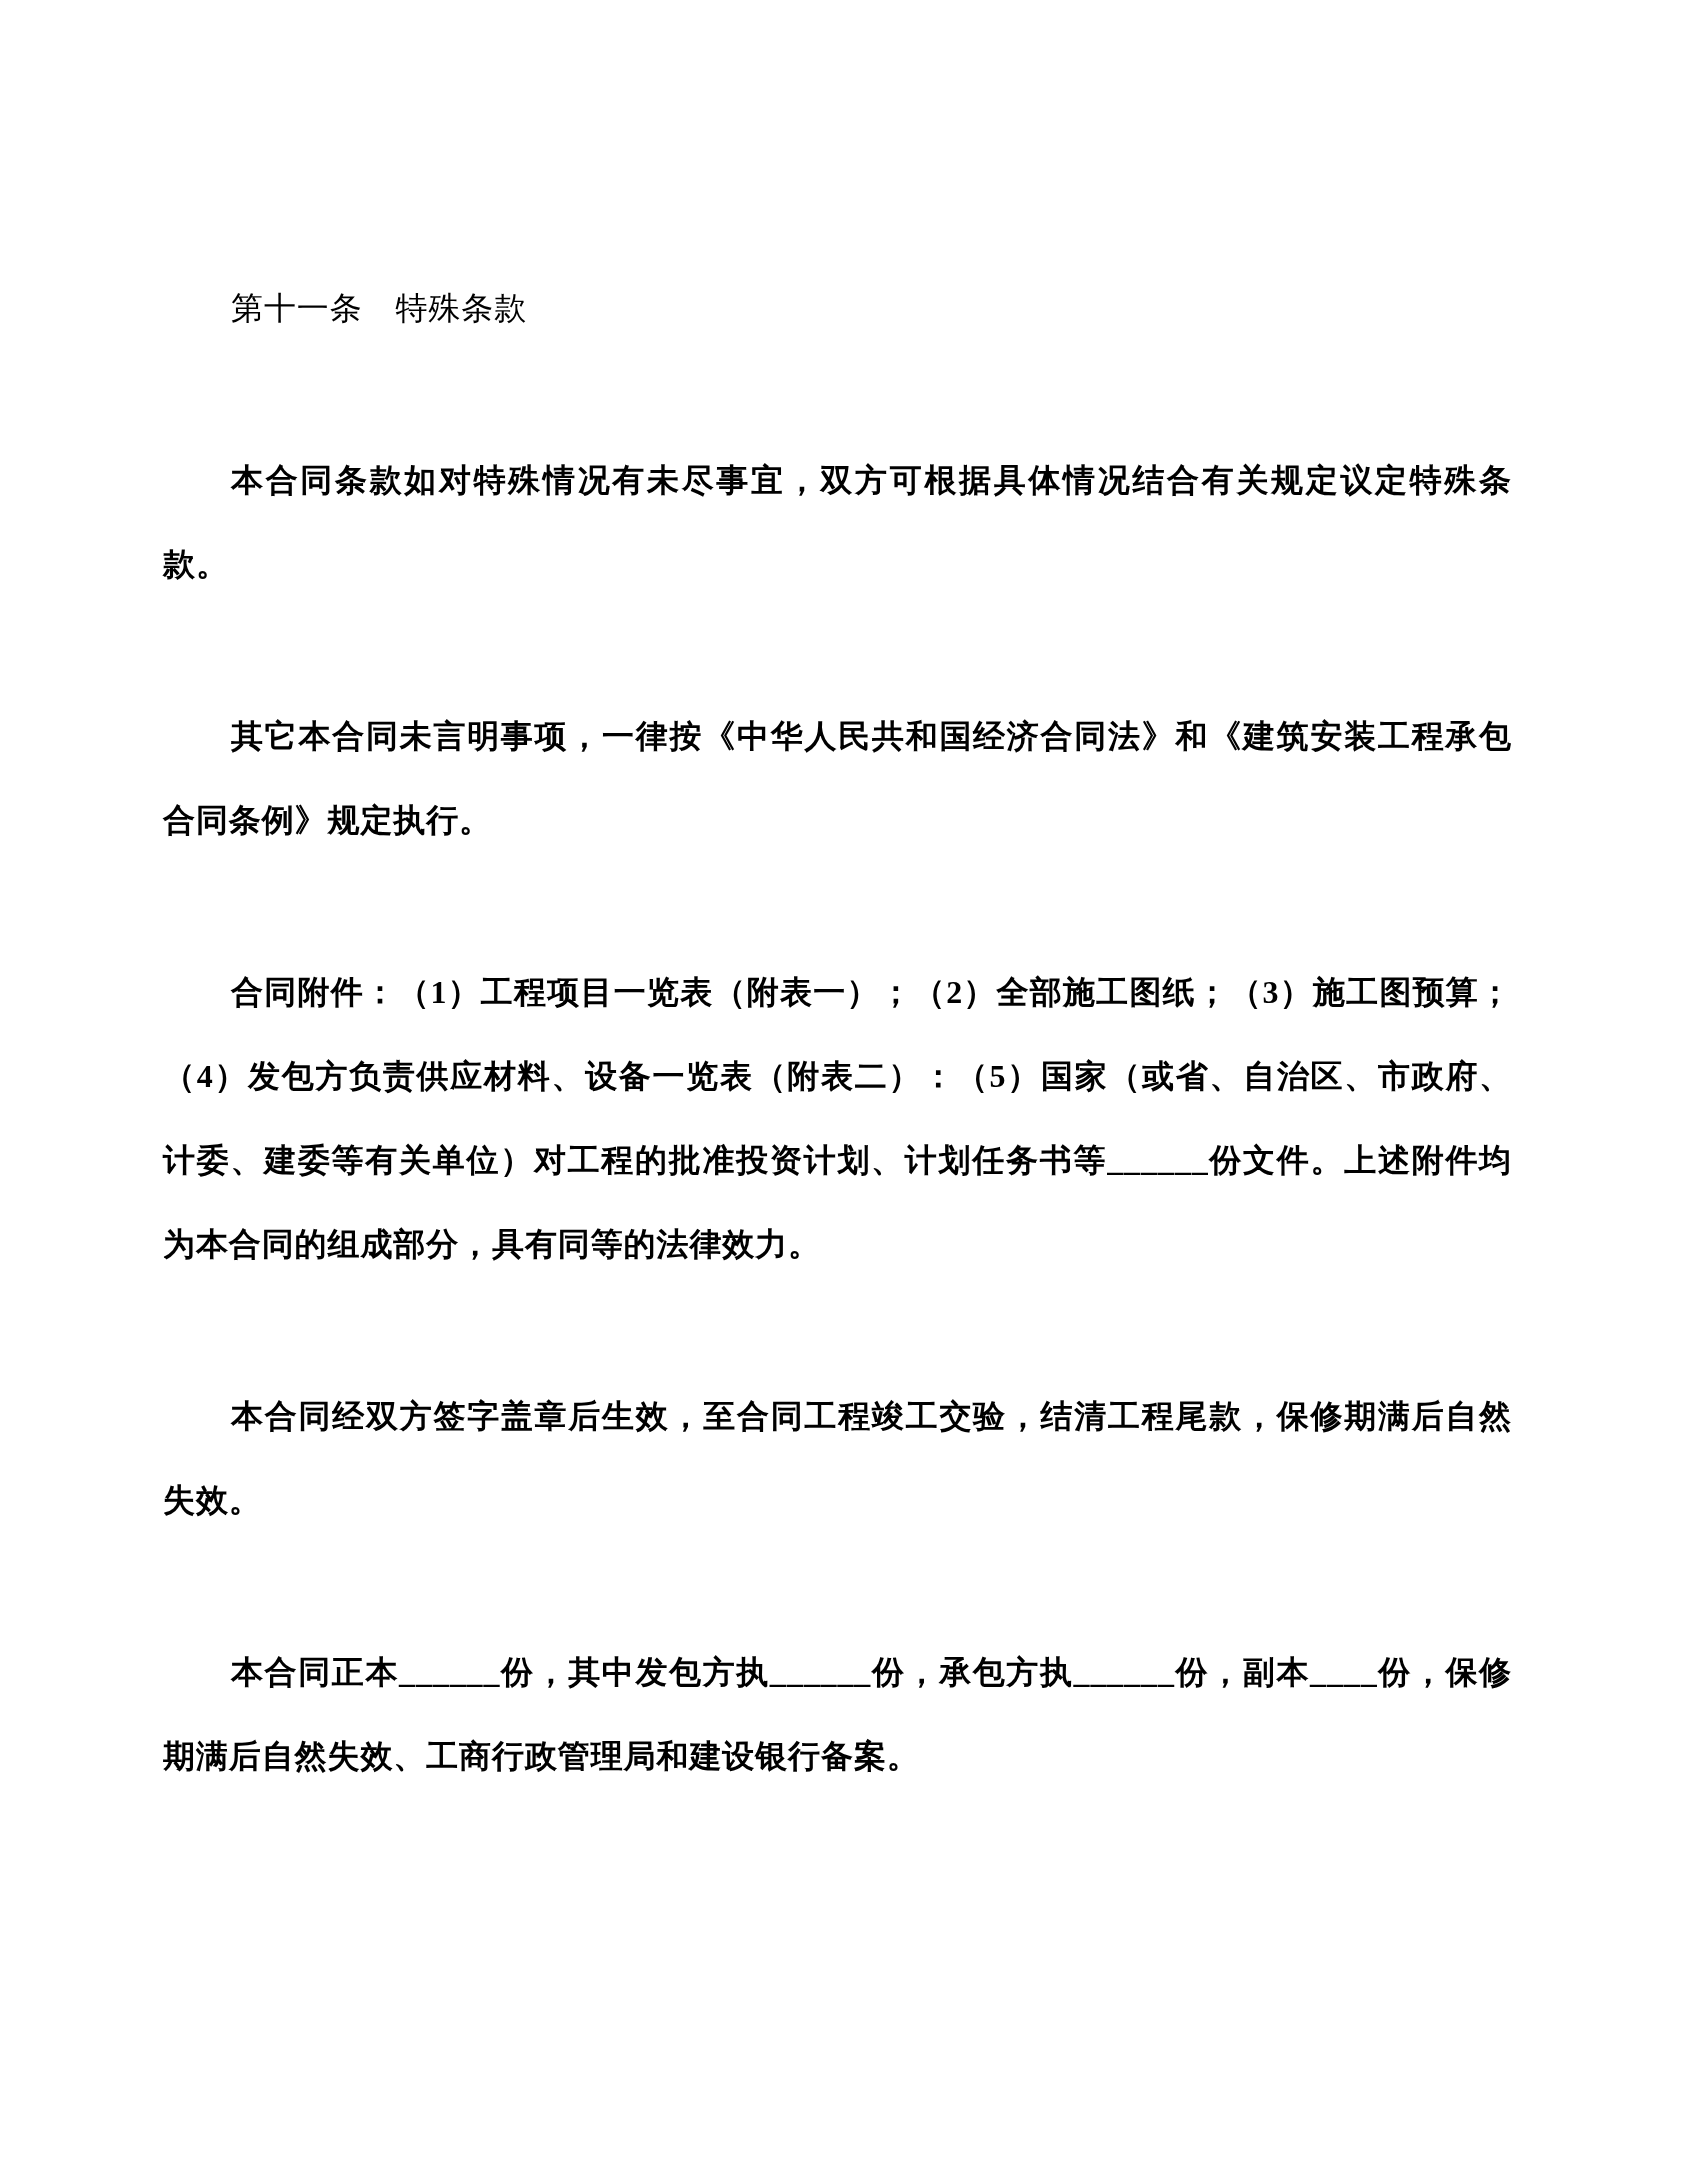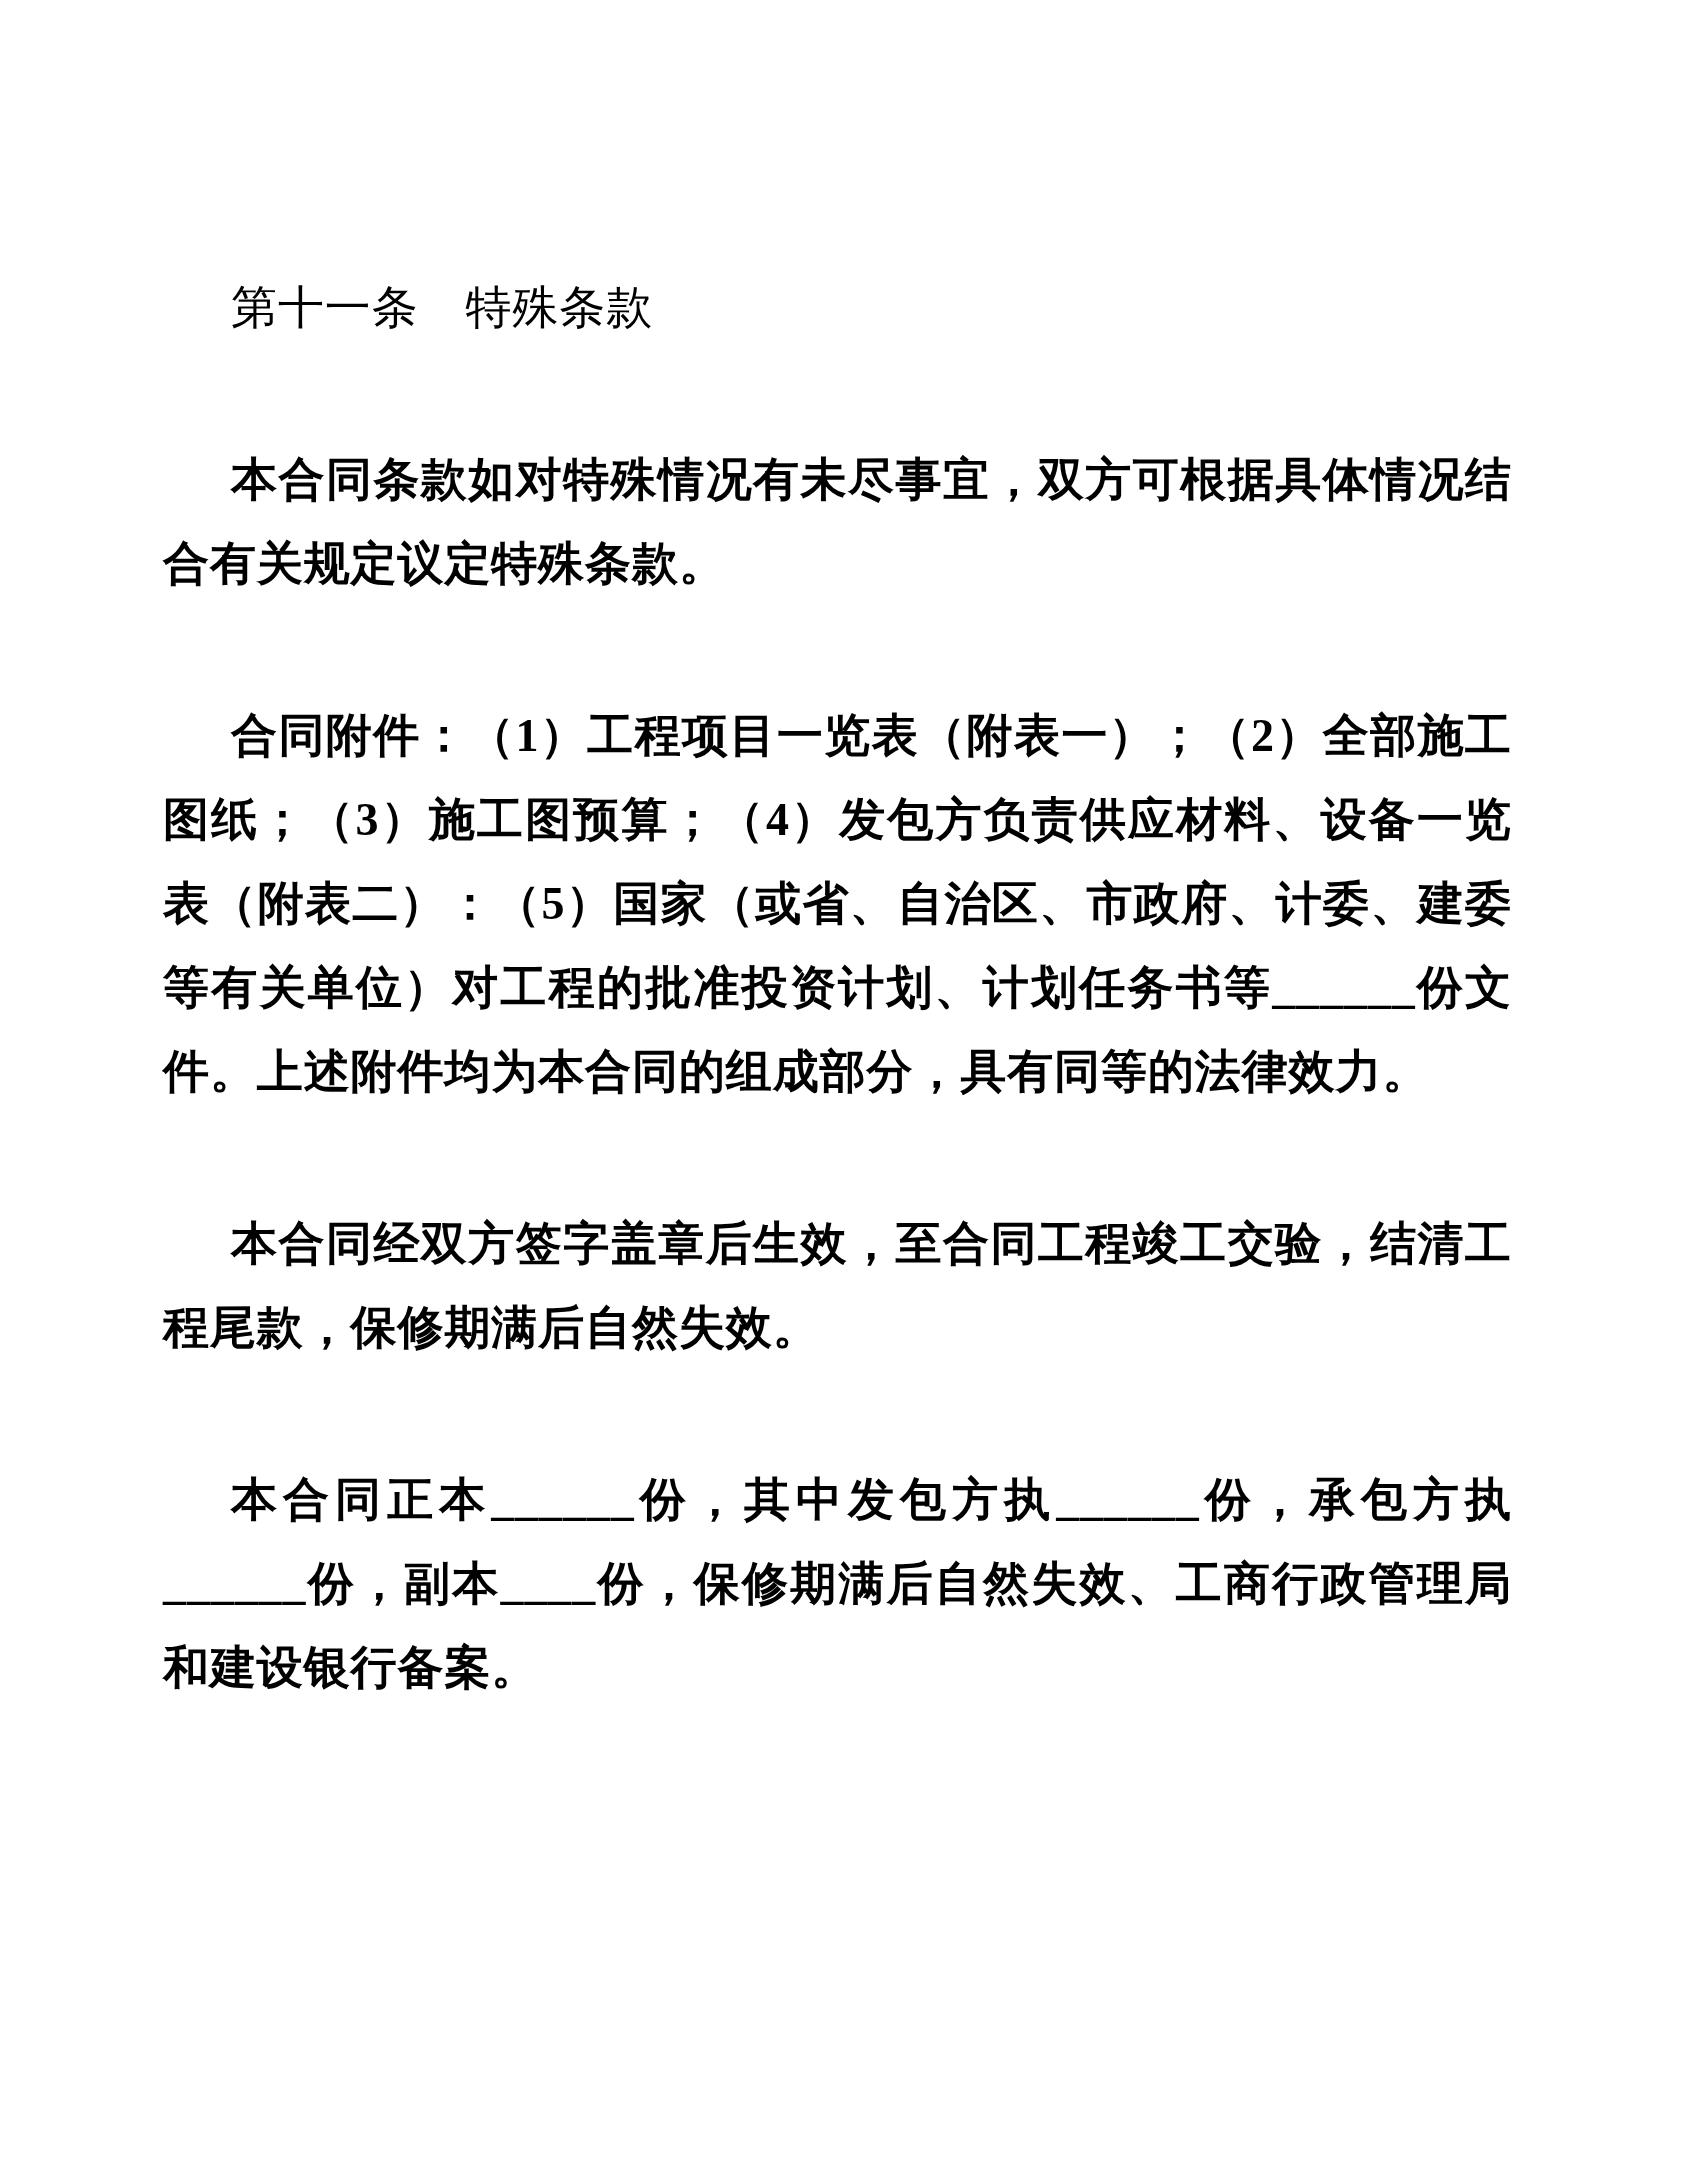--- a/index.html
+++ b/index.html
@@ -12,21 +12,21 @@
     width: 1686px;
     height: 2182px;
     box-sizing: border-box;
     background: #ffffff;
     padding: 266px 163px 0 163px;
     overflow: hidden;
     font-family: "Liberation Serif", "DejaVu Serif", serif;
     color: #000000;
   }
   .doc-block {
-    font-size: 46px;
+    font-size: 32px;
     line-height: 84px;
     text-indent: 68px;
     margin: 0 11px 88px 0;
     letter-spacing: 0.9px;
   }
   .doc-heading {
     text-align: left;
     white-space: pre-wrap;
   }
   .doc-para {
@@ -37,20 +37,21 @@
 </style>
 </head>
 <body>
 
 <div class="page">
   <div class="doc-block doc-heading">第十一条　特殊条款</div>
 
   <div class="doc-block doc-para">本合同条款如对特殊情况有未尽事宜，双方可根据具体情况结合有关规定议定特殊条款。</div>
 
 
+  <div class="doc-block doc-para">其它本合同未言明事项，一律按《中华人民共和国经济合同法》和《建筑安装工程承包合同条例》规定执行。</div>
 
   <div class="doc-block doc-para">合同附件：（1）工程项目一览表（附表一）；（2）全部施工图纸；（3）施工图预算；（4）发包方负责供应材料、设备一览表（附表二）：（5）国家（或省、自治区、市政府、计委、建委等有关单位）对工程的批准投资计划、计划任务书等______份文件。上述附件均为本合同的组成部分，具有同等的法律效力。</div>
 
   <div class="doc-block doc-para">本合同经双方签字盖章后生效，至合同工程竣工交验，结清工程尾款，保修期满后自然失效。</div>
 
   <div class="doc-block doc-para">本合同正本______份，其中发包方执______份，承包方执______份，副本____份，保修期满后自然失效、工商行政管理局和建设银行备案。</div>
 </div>
 
 
 </body></html>

